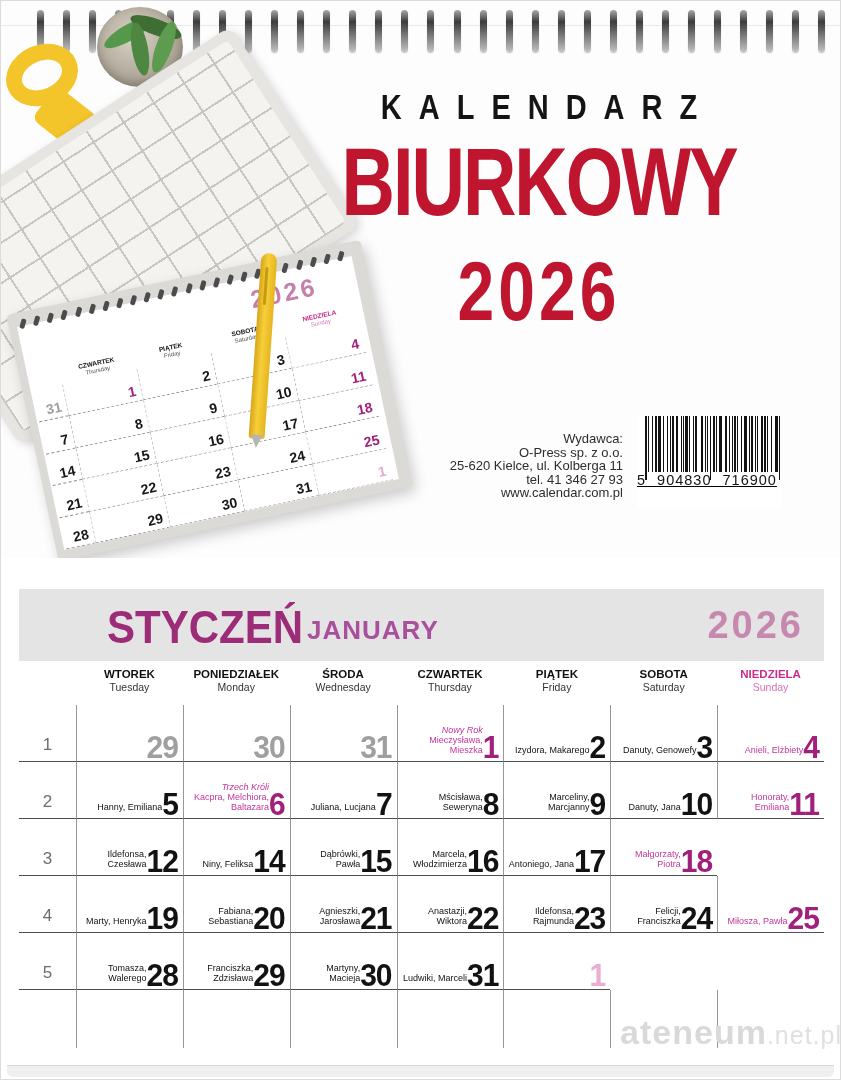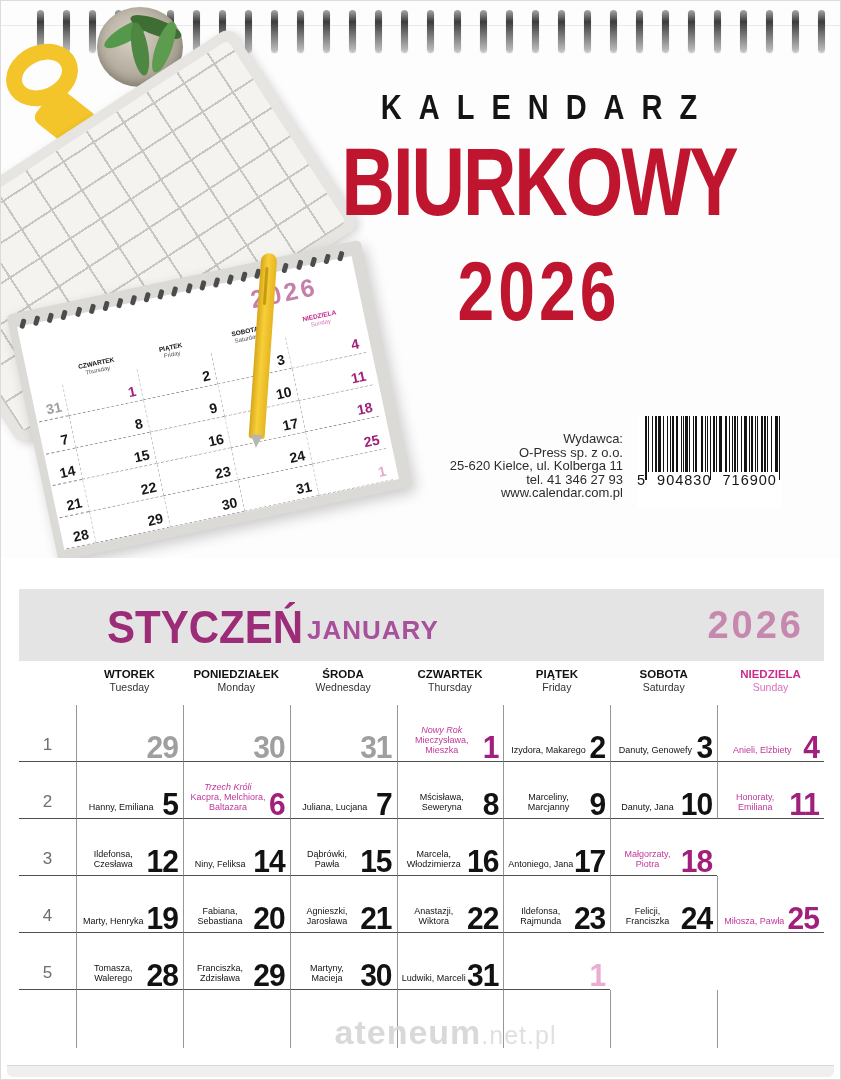--- a/index.html
+++ b/index.html
@@ -79,21 +79,21 @@
   .t-kal { display:inline-block; color:#141414; font-weight:800; font-size:29px;
            letter-spacing:17px; padding-left:17px; transform:scaleY(1.2); }
   .t-main { display:block; color:#c0152f; font-weight:800; font-size:74px; letter-spacing:-2px;
            line-height:1; transform:scaleY(1.3); margin-top:22px; }
   .t-year { display:block; color:#c0152f; font-weight:800; font-size:66px; letter-spacing:4px;
            line-height:1; transform:scaleY(1.25); margin-top:38px; }
 
   .pub-block { position:absolute; left:368px; top:431px; width:254px; text-align:right;
            font-size:13px; line-height:13.5px; color:#2d2d2d; }
 
-  .barcode { position:absolute; left:636px; top:415px; width:144px; height:92px; background:#fff; }
+  .barcode { position:absolute; left:636px; top:415px; width:144px; height:92px; background:#fff;text-decoration:underline; }
   .bars { display:flex; align-items:flex-start; height:64px; padding-left:8px; }
   .bars i { display:block; background:#141414; height:56px; }
   .bars i.g { height:64px; }
   .bc-digits { font-size:14.5px; color:#141414; letter-spacing:1px; word-spacing:6px;
            margin-top:-8px; padding-left:0; font-weight:normal; }
 
   
   .sheet { position:absolute; left:18px; top:588px; width:805px; height:459px; background:#fff; }
   .band { position:relative; height:72px; background:#e5e4e5; }
   .m-pl { position:absolute; left:88px; top:12px; font-size:42px; font-weight:800; color:#9c2b78;
@@ -106,33 +106,33 @@
   .dh-pl { font-size:11.5px; font-weight:800; color:#111; }
   .dh-en { font-size:10.5px; color:#333; margin-top:1px; }
   .dh-cell.sun .dh-pl { color:#cb2b8d; }
   .dh-cell.sun .dh-en { color:#d86fb8; }
 
   .week-row { display:grid; grid-template-columns:57px repeat(7,1fr); height:57px; }
   .wn-cell { border-bottom:1px solid #4f4f4f; display:flex; align-items:flex-end; justify-content:center;
              font-size:17px; color:#6e6e6e; padding-bottom:6px; }
   .day-cell { border-bottom:1px solid #4f4f4f; border-left:1px solid #979797;
               display:flex; align-items:flex-end; padding:0 5px 0 3px; overflow:hidden; }
-  .names { flex:1; text-align:center; font-size:9px; line-height:1.12; color:#121212; padding-bottom:6px; }
+  .names { flex:1; text-align:right; font-size:9px; line-height:1.12; color:#121212; padding-bottom:6px; }
   .holiday-label { font-style:italic; }
   .dnum { font-size:30px; font-weight:800; line-height:0.8; letter-spacing:-1px; color:#121212;
           transform:scaleY(1.05); transform-origin:bottom right; padding-bottom:1px; }
   .day-cell.prev .dnum { color:#9f9f9f; }
   .day-cell.sunday .dnum, .day-cell.holiday .dnum { color:#a1207b; }
   .day-cell.sunday .names, .day-cell.holiday .names { color:#c2379b; }
   .day-cell.next .dnum { color:#e9aed2; }
 
   .tail-row { display:grid; grid-template-columns:57px repeat(7,1fr); height:58px; }
   .tail-cell { border-left:1px solid #979797; }
 
-  .watermark { position:absolute; left:0; width:841px; top:1012px; text-align:center;
+  .watermark { position:absolute; left:0; width:841px; top:1012px; text-align:right;
                color:#d9d9d9; font-weight:bold; font-size:34px; letter-spacing:1px; padding-left:48px; }
   .watermark .suffix { font-size:25px; color:#e0e0e0; font-weight:normal; }
 
   .page-bottom { position:absolute; left:6px; right:6px; bottom:2px; height:12px;
                background:#efefef; border-top:1px solid #d8d8d8; border-radius:0 0 6px 6px; }
 </style>
 </head>
 <body>
 
 <div class="stage">

